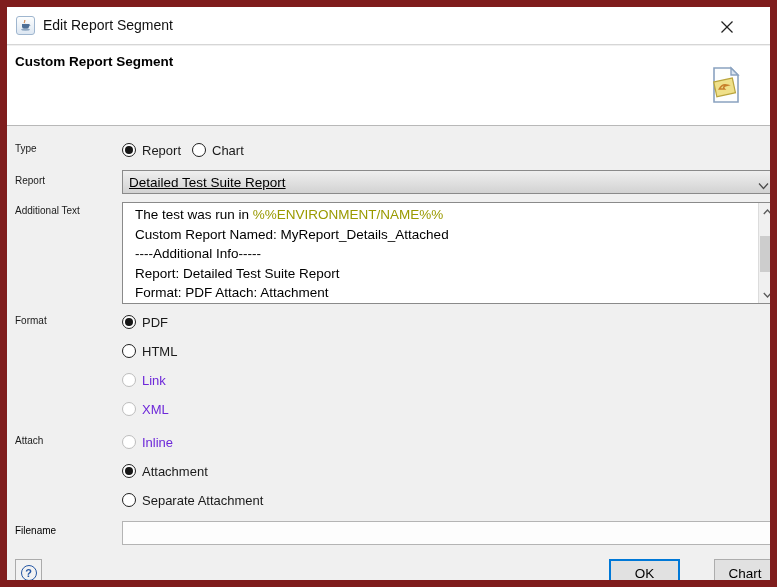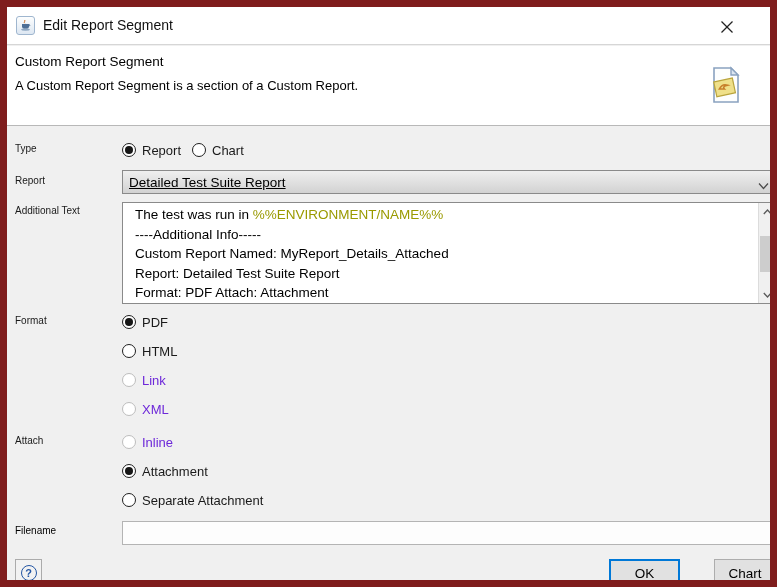--- a/index.html
+++ b/index.html
@@ -28,21 +28,21 @@
   .close-btn {
     position: absolute; right: 32px; top: 9px; width: 22px; height: 22px;
     display: flex; align-items: center; justify-content: center;
   }
 
   
   .header {
     position: absolute; left: 0; top: 39px; width: 100%; height: 80px;
     background: #ffffff; border-bottom: 1px solid #b8b8b8;
   }
-  .header-title { position: absolute; left: 8px; top: 8px; font-weight: normal; font-size: 13.5px; text-align: right; }
+  .header-title { position: absolute; left: 8px; top: 8px; font-weight: bold; font-size: 13.5px; text-align: right; }
   .header-desc  { position: absolute; left: 8px; top: 32px; font-size: 13px; }
   .header-icon  { position: absolute; right: 26px; top: 20px; }
 
   
   .body { position: absolute; left: 0; top: 120px; width: 100%; height: 467px; background: #f0f0f0; }
 
   .field-label { position: absolute; left: 8px; font-size: 10px; color: #1a1a1a; }
   .field-label.disabled { color: #000000; }
 
   
@@ -142,21 +142,20 @@
     <span class="close-btn">
       <svg width="14" height="14" viewBox="0 0 14 14">
         <line x1="1.5" y1="1.5" x2="12.5" y2="12.5" stroke="#222" stroke-width="1.3"></line>
         <line x1="12.5" y1="1.5" x2="1.5" y2="12.5" stroke="#222" stroke-width="1.3"></line>
       </svg>
     </span>
   </div>
 
   <div class="header">
     <div class="header-title">Custom Report Segment</div>
-    <div class="header-desc">A Custom Report Segment is a section of a Custom Report.</div>
     <span class="header-icon">
       <svg width="38" height="40" viewBox="0 0 38 40">
         <path d="M8 2 h17 l7 7 v27 h-24 z" fill="#fdfefe" stroke="#8aa2c0" stroke-width="1.6"></path>
         <path d="M25 2 l7 7 h-7 z" fill="#dbe5f1" stroke="#8aa2c0" stroke-width="1.4"></path>
         <ellipse cx="12" cy="22" rx="4" ry="3" fill="#9a9a9a"></ellipse>
         <g transform="rotate(-12 18 21)">
           <rect x="9" y="14" width="19" height="15" fill="#efe08a" stroke="#b9a43c" stroke-width="1.2"></rect>
           <path d="M13 22 q4 -5 9 -2 q-6 0 -4 3 z" fill="none" stroke="#c77f2a" stroke-width="1.6"></path>
         </g>
       </svg>
@@ -182,22 +181,22 @@
         <svg width="11" height="8" viewBox="0 0 11 8">
           <polyline points="1,1.5 5.5,6.5 10,1.5" fill="none" stroke="#4a4a4a" stroke-width="1.2"></polyline>
         </svg>
       </span>
     </div>
 
     <span class="field-label" style="top:78px">Additional Text</span>
     <div class="textarea">
       <div class="textarea-content">
         <div><span>The test was run in </span><span class="token">%%ENVIRONMENT/NAME%%</span></div>
+        <div>Custom Report Named: MyReport_Details_Attached</div>
         <div>----Additional Info-----</div>
-        <div>Custom Report Named: MyReport_Details_Attached</div>
         <div>Report: Detailed Test Suite Report</div>
         <div>Format: PDF Attach: Attachment</div>
       </div>
       <div class="vscroll">
         <span class="arrow up">
           <svg width="9" height="6" viewBox="0 0 9 6">
               <polyline points="0.8,5 4.5,1 8.2,5" fill="none" stroke="#5a5a5a" stroke-width="1.3"></polyline>
             </svg>
         </span>
         <span class="thumb"></span>

